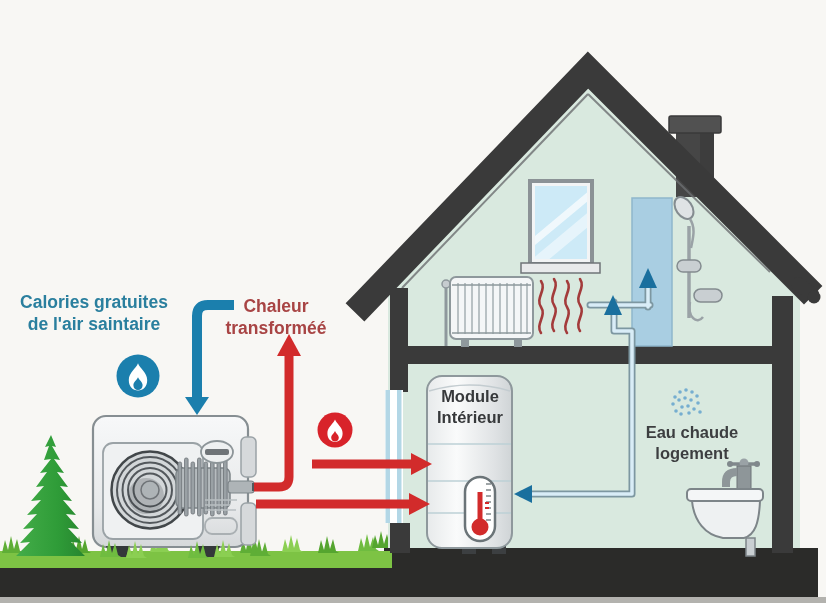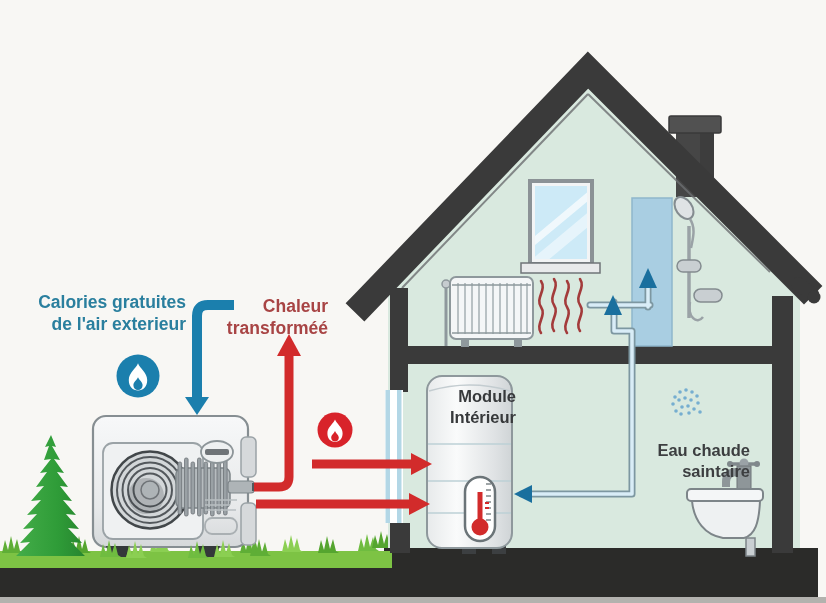--- a/index.html
+++ b/index.html
@@ -7,21 +7,21 @@
     --grass:#7dc344; --tree:#2f9c38; --shower_panel:#a9cee2; --glass:#cdeaf7;
     --arrow_red:#d22b2b; --arrow_blue:#1b7fad; --pipe_arrow:#1a6f9e;
     --badge_red:#d8232a; --badge_blue:#1b7fad;
     --label_blue:#2a7f9e; --label_red:#a84444; --label_dark:#3c3e40;
     --pipe:#d9edf7; --pipe_edge:#7d97a1;
   }
   html,body{margin:0;padding:0;}
   body{background:#e9e8e5;font-family:"Liberation Sans",sans-serif;}
   .stage{position:relative;width:826px;height:603px;overflow:hidden;background:var(--background);}
   .stage svg{position:absolute;left:0;top:0;}
-  .lbl{position:absolute;text-align:right;font-weight:bold;font-size:17.5px;line-height:22px;white-space:nowrap;}
+  .lbl{position:absolute;text-align:center;font-weight:bold;font-size:17.5px;line-height:22px;white-space:nowrap;}
   .lbl span{display:block;}
   .lbl-blue{color:var(--label_blue);}
   .lbl-red{color:var(--label_red);}
   .lbl-dark{color:var(--label_dark);font-weight:600;font-size:16.5px;line-height:21px;}
   
   .f-bg{fill:var(--background);} .f-mint{fill:var(--house_wall);} .f-roof{fill:var(--roof);} .s-roof{stroke:var(--roof);}
   .f-ground{fill:var(--ground);} .f-grass{fill:var(--grass);}
   .f-panel{fill:var(--shower_panel);} .f-glass{fill:var(--glass);}
   .s-red{stroke:var(--arrow_red);} .f-red{fill:var(--arrow_red);}
   .s-blue{stroke:var(--arrow_blue);} .f-blue{fill:var(--arrow_blue);}
@@ -325,29 +325,29 @@
     <use href="#tuft" x="100" y="557" fill="#6fbc40"></use>
         <use href="#tuft" x="126" y="558" fill="#8bcf52"></use>
     <use href="#tuft" x="188" y="558" fill="#6fbc40"></use>
         <use href="#tuft" x="214" y="557" fill="#8bcf52"></use>
     <use href="#tuft" x="250" y="556" fill="#5fae36"></use>
   </g>
 </svg>
 
 <div class="lbl lbl-blue" style="left:2px;top:291px;width:184px;">
   <span>Calories gratuites</span>
-  <span>de l'air exterieur</span>
+  <span>de l'air saintaire</span>
 </div>
 <div class="lbl lbl-dark" style="left:424px;top:386px;width:92px;color:#37393b;">
   <span>Module</span>
   <span>Intérieur</span>
 </div>
 <div class="lbl lbl-red" style="left:224px;top:295px;width:104px;">
   <span>Chaleur</span>
   <span>transforméé</span>
 </div>
-<div class="lbl lbl-dark" style="left:634px;top:440px;width:116px;">
+<div class="lbl lbl-dark" style="left:634px;top:422px;width:116px;">
   <span>Eau chaude</span>
-  <span>saintaire</span>
+  <span>logement</span>
 </div>
 <div class="lbl lbl-dark" style="left:512px;top:509px;width:124px;">
 </div>
 </div>
 
 </body></html>

